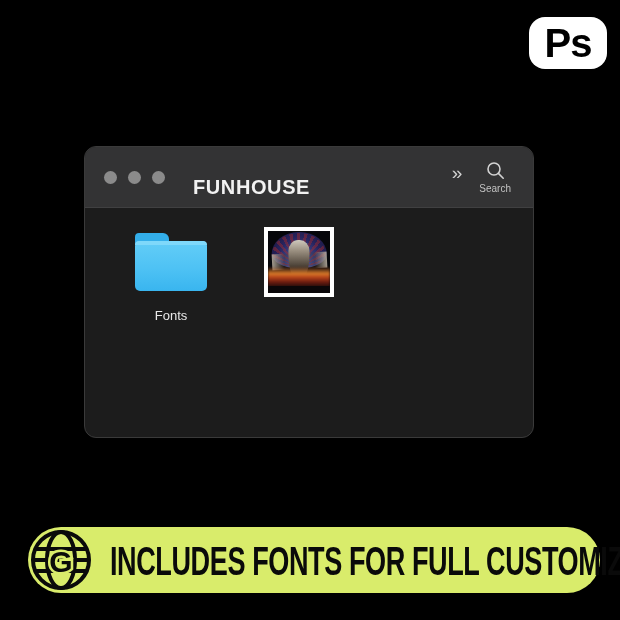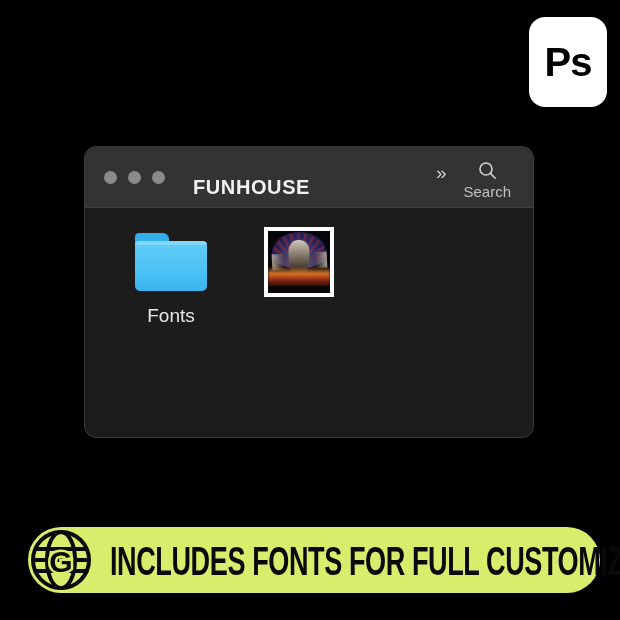--- a/index.html
+++ b/index.html
@@ -12,21 +12,21 @@
   #stage {
     position: relative;
     width: 620px; height: 620px;
     background: #000000;
   }
 
   
   .ps-badge {
     position: absolute;
     left: 529px; top: 17px;
-    width: 78px; height: 90px;
+    width: 78px; height: 52px;
     background: #ffffff;
     border-radius: 16px;
     display: flex; align-items: center; justify-content: center;
   }
   .ps-badge .ps-text {
     color: #000000;
     font-family: "Liberation Sans", sans-serif;
     font-weight: bold;
     font-size: 40px;
     letter-spacing: -1px;
@@ -89,21 +89,21 @@
   }
   .search-group {
     display: flex;
     flex-direction: column;
     align-items: center;
     gap: 4px;
   }
   .search-icon svg { display: block; }
   .search-label {
     color: #c2c2c2;
-    font-size: 15px;
+    font-size: 10px;
     line-height: 1;
   }
 
   
   .file-grid {
     display: flex;
     padding: 18px 22px 0 22px;
     gap: 0;
   }
   .file-item {
@@ -112,21 +112,21 @@
     flex-direction: column;
     align-items: center;
   }
   .file-item .icon-box {
     width: 86px; height: 72px;
     display: flex; align-items: center; justify-content: center;
   }
   .file-label {
     margin-top: 10px;
     color: #e8e8e8;
-    font-size: 19px;
+    font-size: 13px;
     line-height: 16px;
     text-align: center;
     max-width: 104px;
     word-break: break-word;
   }
 
   
   .folder {
     position: relative;
     width: 72px; height: 58px;

